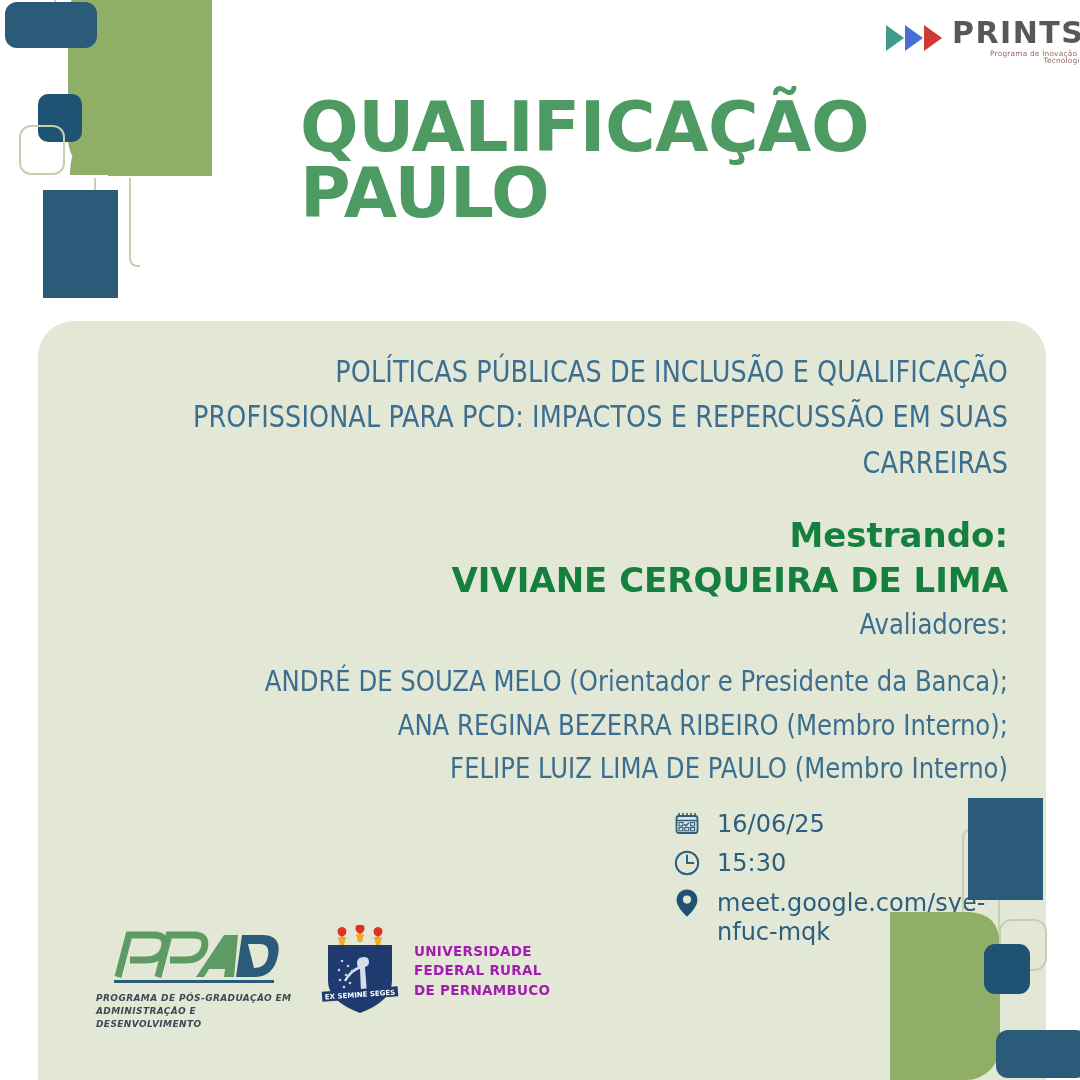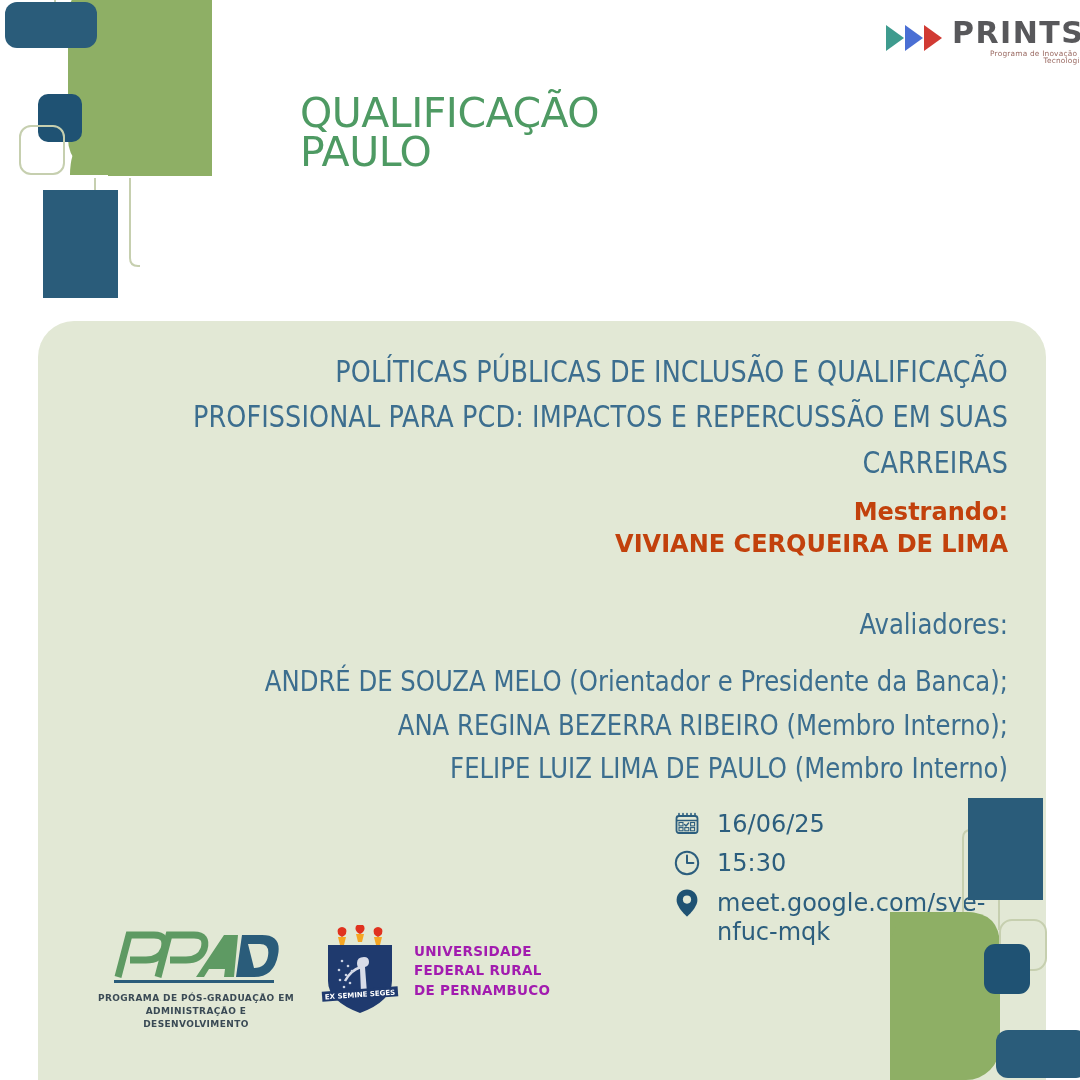--- a/index.html
+++ b/index.html
@@ -30,21 +30,21 @@
   .prints-sub{
     font-family:"DejaVu Sans", sans-serif;
     font-size:7.4px;letter-spacing:.2px;color:#9a6a62;
     margin-top:2px;text-align:right;
   }
 
   
   .main-title{
     position:absolute;left:300px;top:94px;width:620px;
     font-family:"DejaVu Sans", sans-serif;
-    font-weight:normal;font-size:41px;line-height:.96;
+    font-weight:bold;font-size:69px;line-height:.96;
     color:#4E9A63;letter-spacing:-0.5px;
   }
   .main-title .l2{display:block;}
 
   
   .panel{
     position:absolute;left:38px;top:312px;width:1008px;height:768px;
     background:#E2E8D5;border-radius:36px 36px 0 0;margin-top:9px;
   }
 
@@ -52,25 +52,25 @@
     position:absolute;left:60px;top:28px;width:910px;
     text-align:right;
     font-family:"DejaVu Sans Condensed","DejaVu Sans", sans-serif;
     font-size:30.5px;line-height:1.49;letter-spacing:.1px;
     color:#3C6E8F;
     font-stretch:condensed;
     transform:scaleX(.93);transform-origin:right top;
   }
 
   .mestrando{
-    position:absolute;left:60px;top:176px;width:910px;
+    position:absolute;left:60px;top:192px;width:910px;
     text-align:right;
     font-family:"DejaVu Sans", sans-serif;
-    font-weight:bold;font-size:24px;line-height:1.32;
-    color:#c2410c;
+    font-weight:bold;font-size:34px;line-height:1.32;
+    color:#15803d;
   }
 
   .avaliadores{
     position:absolute;left:40px;top:282px;width:930px;
     text-align:right;
     font-family:"DejaVu Sans Condensed","DejaVu Sans", sans-serif;
     font-size:28.5px;line-height:1.52;
     color:#3C6E8F;
     transform:scaleX(.95);transform-origin:right top;
   }
@@ -88,21 +88,21 @@
     font-family:"DejaVu Sans", sans-serif;
     font-size:24px;line-height:1.22;color:#2C5E7E;
     padding-top:1px;
   }
 
   
   .ppad-logo{position:absolute;left:96px;top:930px;width:200px;}
   .ppad-sub{
     font-family:"DejaVu Sans", sans-serif;
     font-size:9px;font-weight:bold;letter-spacing:.4px;
-    color:#3A4A55;text-align:center;line-height:1.45;margin-top:3px;
+    color:#3A4A55;text-align:left;line-height:1.45;margin-top:3px;font-style:italic;
   }
   .ufrpe{position:absolute;left:318px;top:928px;display:flex;align-items:center;gap:12px;}
   .ufrpe-txt{
     font-family:"DejaVu Sans", sans-serif;
     font-weight:bold;font-size:13.5px;line-height:1.45;
     color:#a21caf;letter-spacing:.3px;
   }
 </style>
 </head>
 <body>

